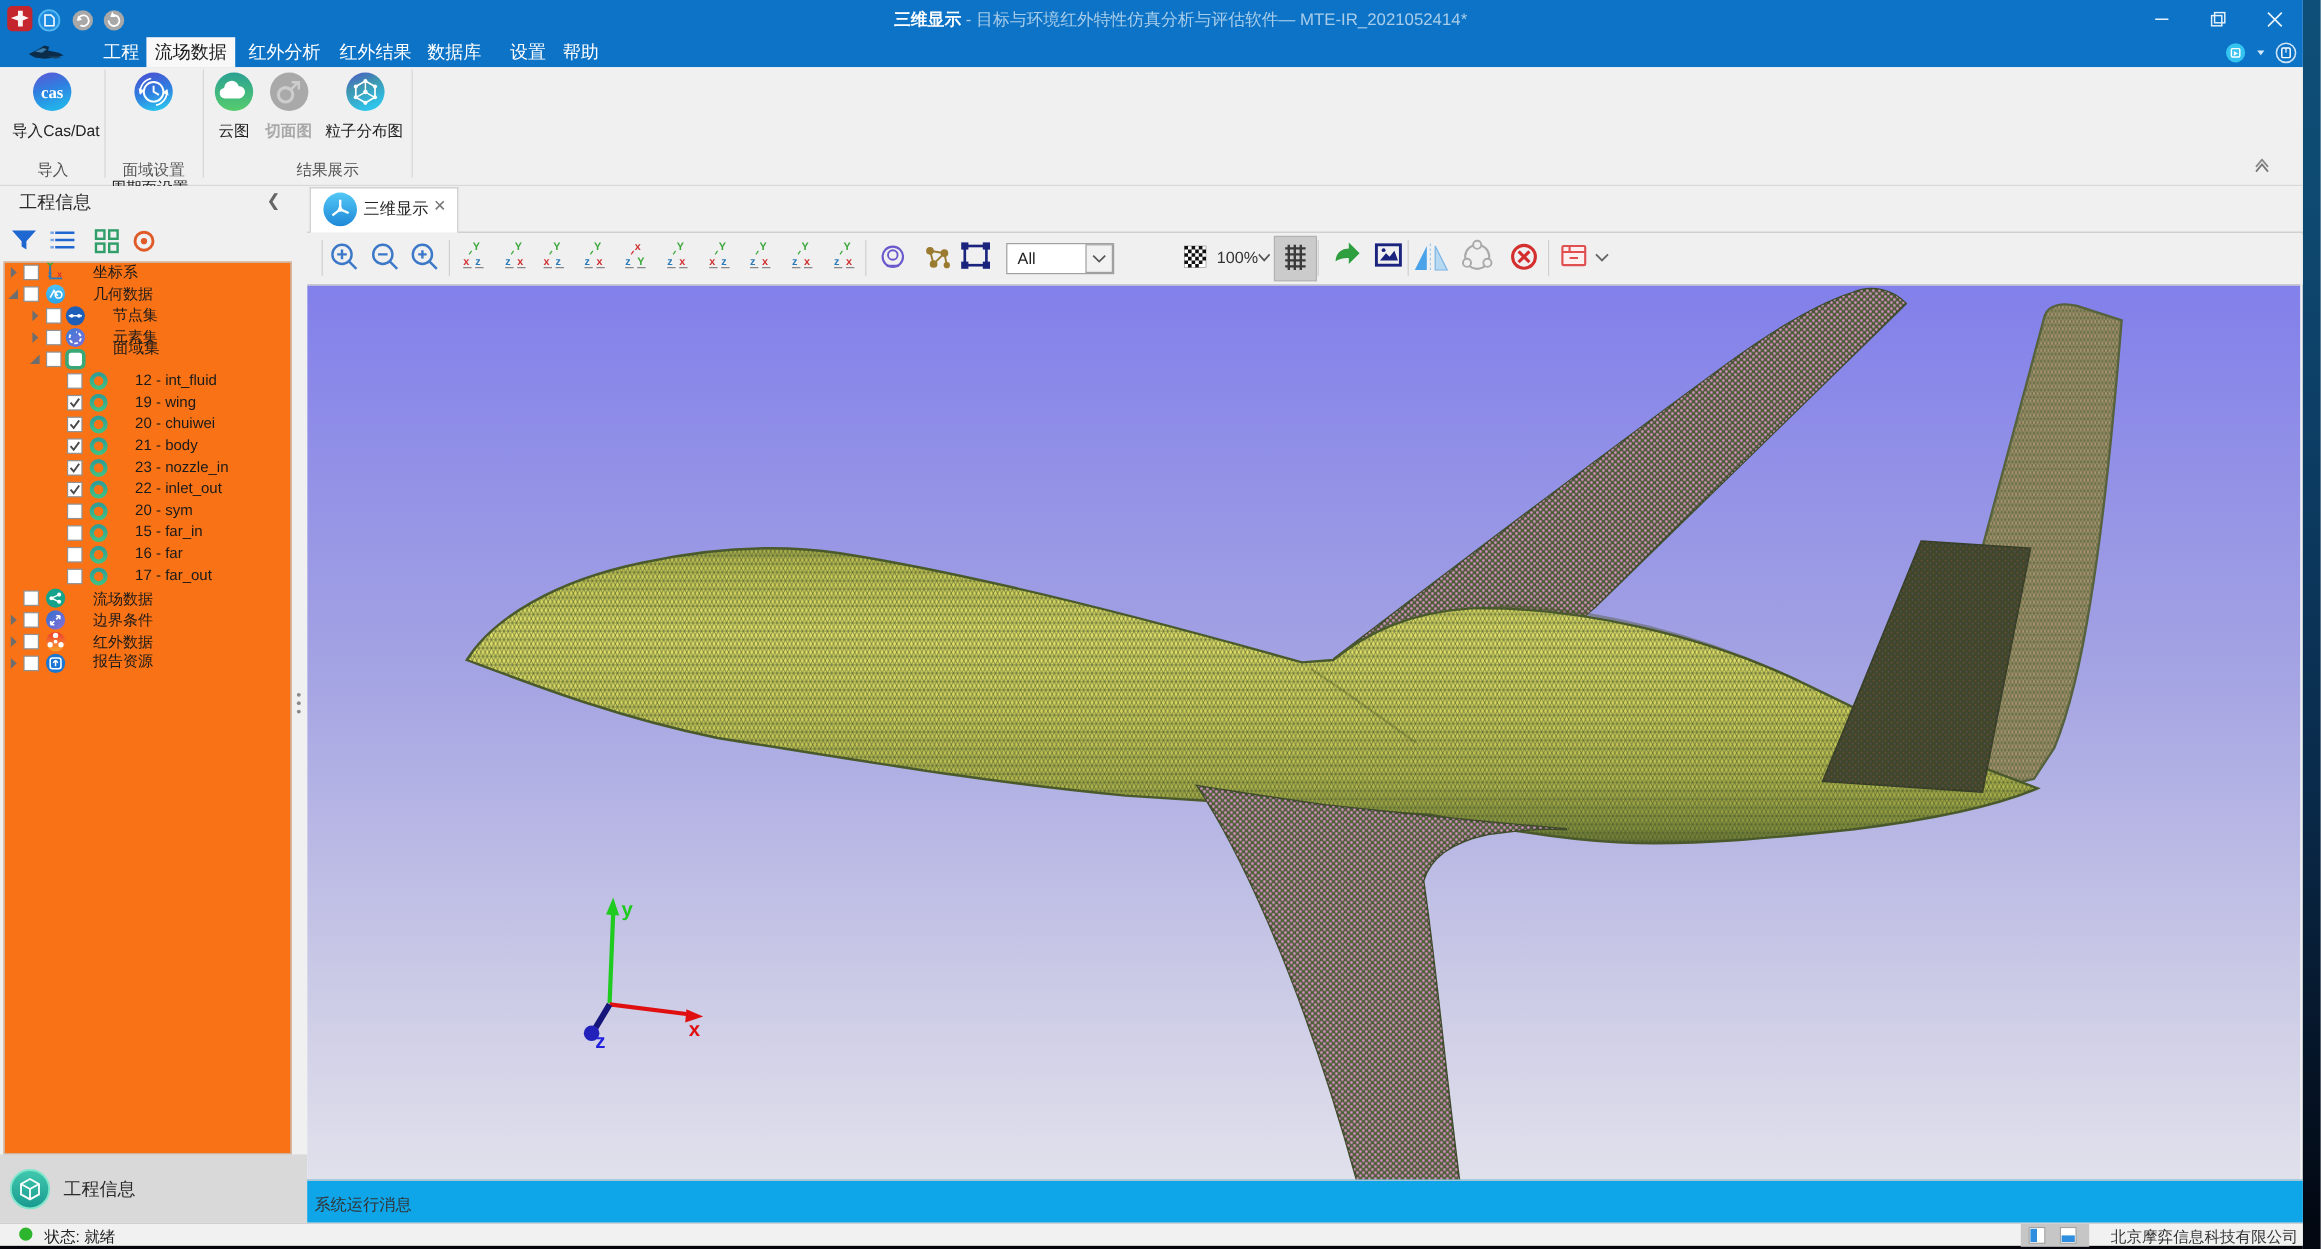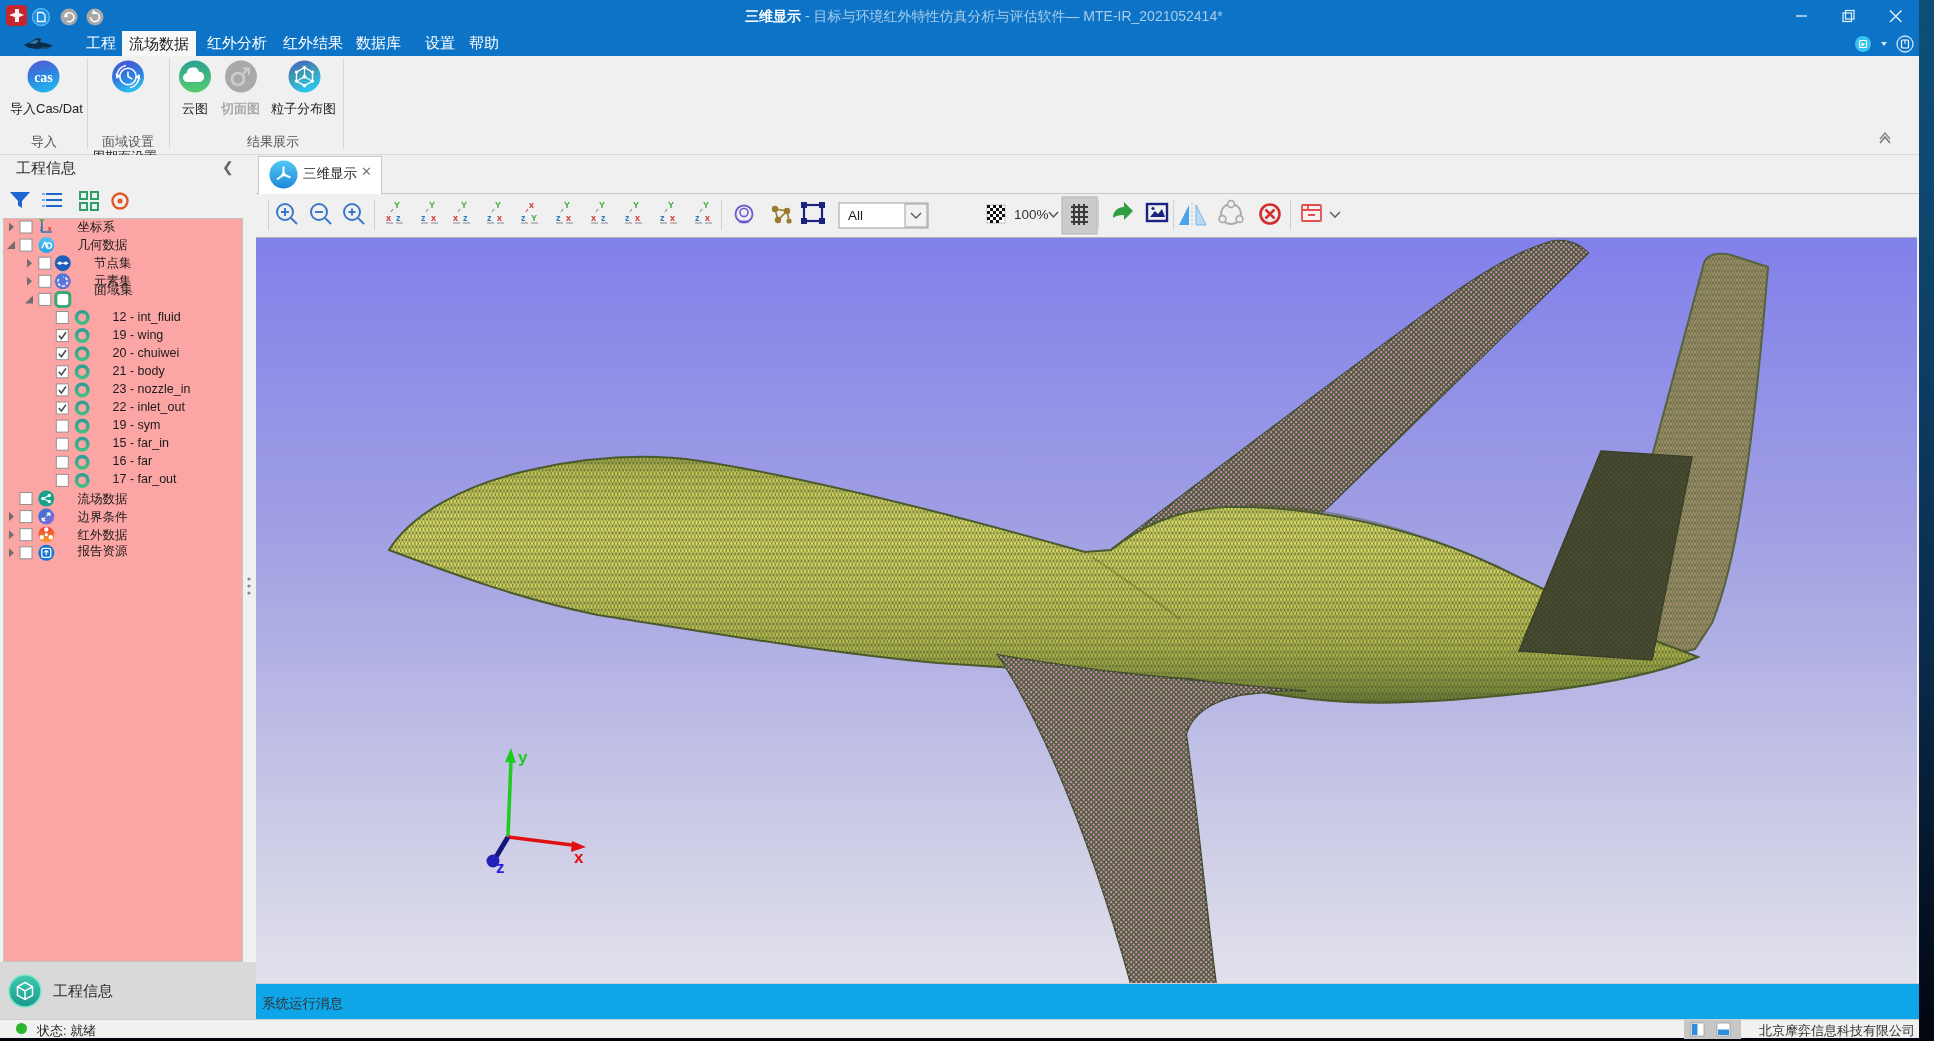--- a/index.html
+++ b/index.html
@@ -13,21 +13,21 @@
 #menurow{left:0;top:31px;width:1919px;height:25px;color:#fff;font-size:15px;}
 .mi{position:absolute;top:3px;white-space:nowrap;}
 #seltab{left:122px;top:0px;width:74px;height:25px;background:#f8f8f8;color:#1a1a1a;text-align:center;line-height:26px;font-size:15px;}
 #ribbon{left:0;top:56px;width:1919px;height:99px;background:#f0f0f0;border-bottom:1px solid #d9d9d9;}
 .rlabel{position:absolute;top:44px;font-size:13px;color:#222;white-space:nowrap;text-align:center;}
 .rsep{position:absolute;top:2px;height:90px;width:1px;background:#d6d6d6;}
 .rgroup{position:absolute;top:77px;font-size:13px;color:#555;white-space:nowrap;}
 #leftpanel{left:0;top:155px;width:224px;height:864px;background:#f0f0f0;}
 #lp-h{left:16px;top:4px;font-size:15px;color:#2a2a2a;}
 #lp-collapse{left:222px;top:4px;font-size:14px;color:#666;}
-#treebox{left:3px;top:63px;width:240px;height:744px;background:#fca5a5;border:1px solid #c3c3c3;}
+#treebox{left:3px;top:63px;width:240px;height:744px;background:#f97316;border:1px solid #c3c3c3;}
 #lp-bottom{left:0;top:807px;width:256px;height:57px;background:#d9d9d9;}
 #docarea{left:256px;top:155px;width:1663px;height:864px;}
 #tabbar{left:0;top:0;width:1663px;height:39px;background:#f0f0f0;border-bottom:1px solid #c9c9c9;}
 #doctab{left:2px;top:1px;width:124px;height:38px;background:#fff;border:1px solid #c9c9c9;border-bottom:none;}
 #toolbar{left:0;top:40px;width:1663px;height:42px;background:#f0f0f0;}
 .tsep{position:absolute;top:5px;height:30px;width:1px;background:#d0d0d0;}
 #viewport{left:0;top:82px;width:1661px;height:746px;border-top:1px solid #b0b0be;}
 #msgpanel{left:0;top:828px;width:1663px;height:36px;background:#0ea5e9;border-top:1px solid #cfcfcf;font-size:13.5px;color:#333;}
 #statusbar{left:0;top:1019px;width:1919px;height:19px;background:#f1f1f1;border-top:1px solid #cfcfcf;font-size:13px;color:#222;}
 </style></head>
@@ -253,21 +253,21 @@
 <span class="abs" style="left:73.6px;top:18.1px;font-size:12.5px;color:#1a1a1a;white-space:nowrap;">几何数据</span>
 <span class="abs" style="left:90px;top:36.2px;font-size:12.5px;color:#1a1a1a;white-space:nowrap;">节点集</span>
 <span class="abs" style="left:90px;top:54.3px;font-size:12.5px;color:#1a1a1a;white-space:nowrap;">元素集</span>
 <span class="abs" style="left:90px;top:62px;font-size:13px;color:#1a1a1a;white-space:nowrap;">面域集</span>
 <span class="abs" style="left:108.6px;top:90.5px;font-size:12.5px;color:#1a1a1a;white-space:nowrap;">12 - int_fluid</span>
 <span class="abs" style="left:108.6px;top:108.6px;font-size:12.5px;color:#1a1a1a;white-space:nowrap;">19 - wing</span>
 <span class="abs" style="left:108.6px;top:126.7px;font-size:12.5px;color:#1a1a1a;white-space:nowrap;">20 - chuiwei</span>
 <span class="abs" style="left:108.6px;top:144.8px;font-size:12.5px;color:#1a1a1a;white-space:nowrap;">21 - body</span>
 <span class="abs" style="left:108.6px;top:162.9px;font-size:12.5px;color:#1a1a1a;white-space:nowrap;">23 - nozzle_in</span>
 <span class="abs" style="left:108.6px;top:181.0px;font-size:12.5px;color:#1a1a1a;white-space:nowrap;">22 - inlet_out</span>
-<span class="abs" style="left:108.6px;top:199.1px;font-size:12.5px;color:#1a1a1a;white-space:nowrap;">19 - sym</span>
+<span class="abs" style="left:108.6px;top:199.1px;font-size:12.5px;color:#1a1a1a;white-space:nowrap;">20 - sym</span>
 <span class="abs" style="left:108.6px;top:217.2px;font-size:12.5px;color:#1a1a1a;white-space:nowrap;">15 - far_in</span>
 <span class="abs" style="left:108.6px;top:235.3px;font-size:12.5px;color:#1a1a1a;white-space:nowrap;">16 - far</span>
 <span class="abs" style="left:108.6px;top:253.4px;font-size:12.5px;color:#1a1a1a;white-space:nowrap;">17 - far_out</span>
 <span class="abs" style="left:73.6px;top:271.5px;font-size:12.5px;color:#1a1a1a;white-space:nowrap;">流场数据</span>
 <span class="abs" style="left:73.6px;top:289.6px;font-size:12.5px;color:#1a1a1a;white-space:nowrap;">边界条件</span>
 <span class="abs" style="left:73.6px;top:307.7px;font-size:12.5px;color:#1a1a1a;white-space:nowrap;">红外数据</span>
 <span class="abs" style="left:73.6px;top:324px;font-size:12.5px;color:#1a1a1a;white-space:nowrap;">报告资源</span>
   </div>
   <svg class="abs" style="left:245px;top:420px;" width="8" height="24" viewBox="0 0 8 24">
       <circle cx="4" cy="4" r="1.6" fill="#888"></circle>

